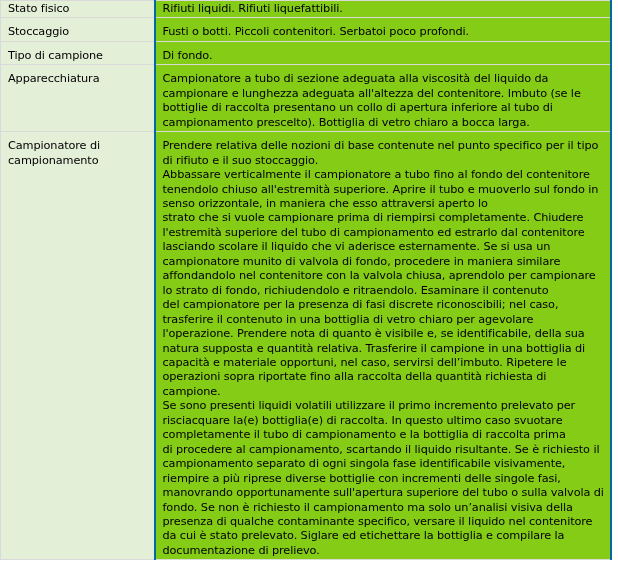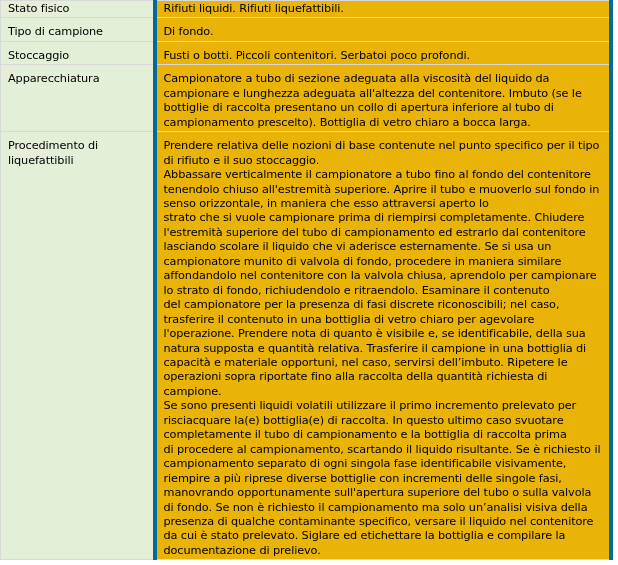--- a/index.html
+++ b/index.html
@@ -28,36 +28,36 @@
     width: 610px;
     margin: 0;
     border-top: 1px solid #d9d9d9;
     border-left: 1px solid #d9d9d9;
   }
 
   table.spec-table col.c-label { width: 154px; }
   table.spec-table col.c-value { width: 456px; }
 
   table.spec-table td {
-    border-right: 4px solid #0369a1;
+    border-right: 2px solid #0369a1;
     border-bottom: 1px solid #d9d9d9;
     vertical-align: top;
     padding: 7px 5px 1px 7px;
     font-size: 11.3px;
     line-height: 14.45px;
     letter-spacing: -0.01em;
   }
 
   td.label-cell {
     background: #e4efd8;
     white-space: normal;
   }
 
   td.value-cell {
-    background: #eab308;
+    background: #84cc16;
   }
 
   .para {
     margin: 0;
     padding: 0;
   }
 
   
   tr.r-first td { padding-top: 1px; }
 </style>
@@ -76,48 +76,48 @@
         <td class="label-cell">
           <div class="para">Stato fisico</div>
         </td>
         <td class="value-cell">
           <div class="para">Rifiuti liquidi. Rifiuti liquefattibili.</div>
         </td>
       </tr>
 
       <tr>
         <td class="label-cell">
-          <div class="para">Tipo di campione</div>
+          <div class="para">Stoccaggio</div>
         </td>
         <td class="value-cell">
-          <div class="para">Di fondo.</div>
+          <div class="para">Fusti o botti. Piccoli contenitori. Serbatoi poco profondi.</div>
         </td>
       </tr>
 
       <tr>
         <td class="label-cell">
-          <div class="para">Stoccaggio</div>
+          <div class="para">Tipo di campione</div>
         </td>
         <td class="value-cell">
-          <div class="para">Fusti o botti. Piccoli contenitori. Serbatoi poco profondi.</div>
+          <div class="para">Di fondo.</div>
         </td>
       </tr>
 
       <tr>
         <td class="label-cell">
           <div class="para">Apparecchiatura</div>
         </td>
         <td class="value-cell">
           <div class="para">Campionatore a tubo di sezione adeguata alla viscosità del liquido da campionare e lunghezza adeguata all'altezza del contenitore. Imbuto (se le bottiglie di raccolta presentano un collo di apertura inferiore al tubo di campionamento prescelto). Bottiglia di vetro chiaro a bocca larga.</div>
         </td>
       </tr>
 
       <tr>
         <td class="label-cell">
-          <div class="para">Procedimento di liquefattibili</div>
+          <div class="para">Campionatore di campionamento</div>
         </td>
         <td class="value-cell">
           <div class="para">Prendere relativa delle nozioni di base contenute nel punto specifico per il tipo di rifiuto e il suo stoccaggio.</div>
           <div class="para">Abbassare verticalmente il campionatore a tubo fino al fondo del contenitore tenendolo chiuso all'estremità superiore. Aprire il tubo e muoverlo sul fondo in senso orizzontale, in maniera che esso attraversi aperto lo</div>
           <div class="para">strato che si vuole campionare prima di riempirsi completamente. Chiudere l'estremità superiore del tubo di campionamento ed estrarlo dal contenitore lasciando scolare il liquido che vi aderisce esternamente. Se si usa un campionatore munito di valvola di fondo, procedere in maniera similare affondandolo nel contenitore con la valvola chiusa, aprendolo per campionare lo strato di fondo, richiudendolo e ritraendolo. Esaminare il contenuto</div>
           <div class="para">del campionatore per la presenza di fasi discrete riconoscibili; nel caso, trasferire il contenuto in una bottiglia di vetro chiaro per agevolare l'operazione. Prendere nota di quanto è visibile e, se identificabile, della sua natura supposta e quantità relativa. Trasferire il campione in una bottiglia di capacità e materiale opportuni, nel caso, servirsi dell’imbuto. Ripetere le operazioni sopra riportate fino alla raccolta della quantità richiesta di campione.</div>
           <div class="para">Se sono presenti liquidi volatili utilizzare il primo incremento prelevato per risciacquare la(e) bottiglia(e) di raccolta. In questo ultimo caso svuotare completamente il tubo di campionamento e la bottiglia di raccolta prima</div>
           <div class="para">di procedere al campionamento, scartando il liquido risultante. Se è richiesto il campionamento separato di ogni singola fase identificabile visivamente, riempire a più riprese diverse bottiglie con incrementi delle singole fasi, manovrando opportunamente sull'apertura superiore del tubo o sulla valvola di fondo. Se non è richiesto il campionamento ma solo un’analisi visiva della presenza di qualche contaminante specifico, versare il liquido nel contenitore da cui è stato prelevato. Siglare ed etichettare la bottiglia e compilare la documentazione di prelievo.</div>
         </td>
       </tr>

